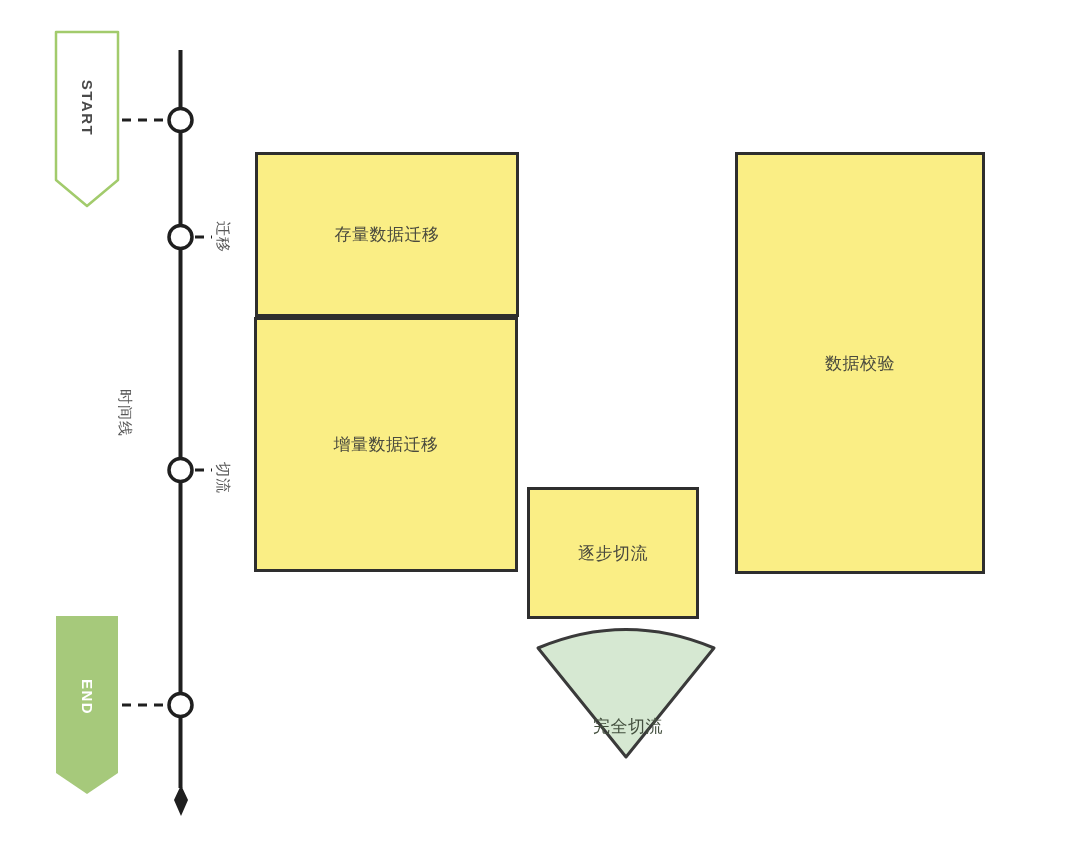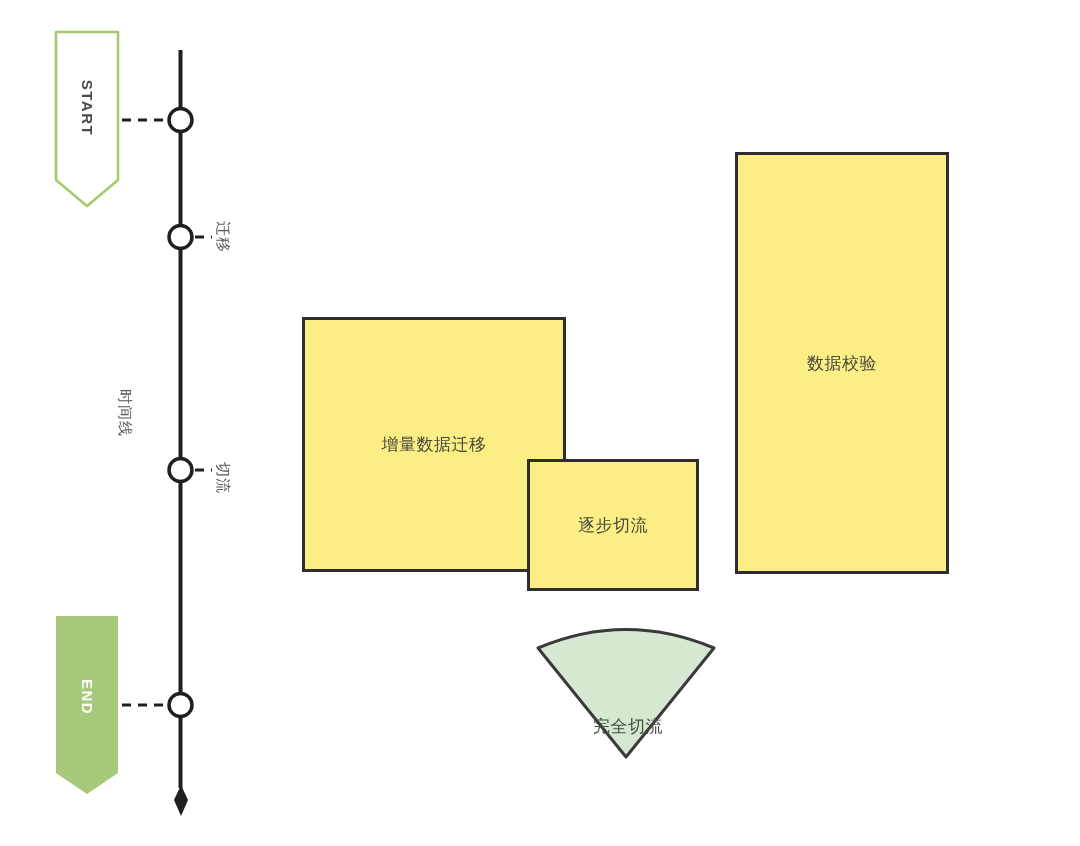--- a/index.html
+++ b/index.html
@@ -122,25 +122,28 @@
 
     <path class="funnel-shape" d="M 538 648 Q 626 611 714 648 L 626 757 Z"></path>
   </svg>
 
   <div class="vlabel banner-label start-label" style="left:87px; top:108px;">START</div>
   <div class="vlabel banner-label end-label" style="left:87px; top:697px;">END</div>
   <div class="vlabel axis-label" style="left:124px; top:413px;">时间线</div>
   <div class="vlabel milestone-label" style="left:222px; top:237px;">迁移</div>
   <div class="vlabel milestone-label" style="left:222px; top:478px;">切流</div>
 
-  <div class="activity-box" style="left:254px; top:317px; width:264px; height:255px;margin-left:48px;">
+  <div class="activity-box" style="left:255px; top:152px; width:264px; height:165px;">
+    <span>存量数据迁移</span>
+  </div>
+  <div class="activity-box" style="left:254px; top:317px; width:264px; height:255px;">
     <span>增量数据迁移</span>
   </div>
-  <div class="activity-box" style="left:527px; top:459px; width:172px; height:132px;">
+  <div class="activity-box" style="left:527px; top:487px; width:172px; height:132px;">
     <span>逐步切流</span>
   </div>
-  <div class="activity-box" style="left:735px; top:152px; width:214px; height:422px;">
+  <div class="activity-box" style="left:735px; top:152px; width:250px; height:422px;">
     <span>数据校验</span>
   </div>
 
   <div class="funnel-label" style="left:628px; top:694px;margin-top:32px;">完全切流</div>
 
 </div>
 
 </body></html>

